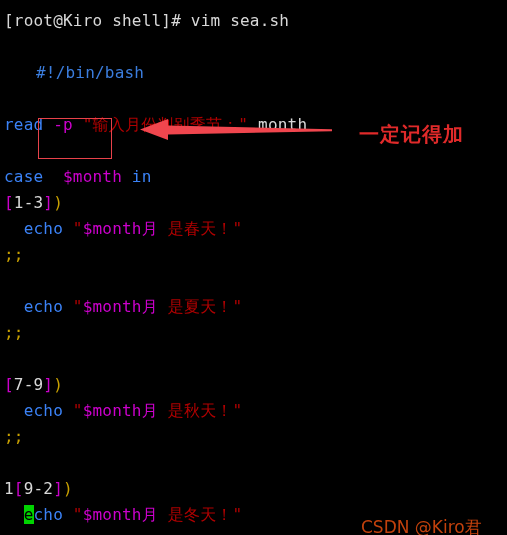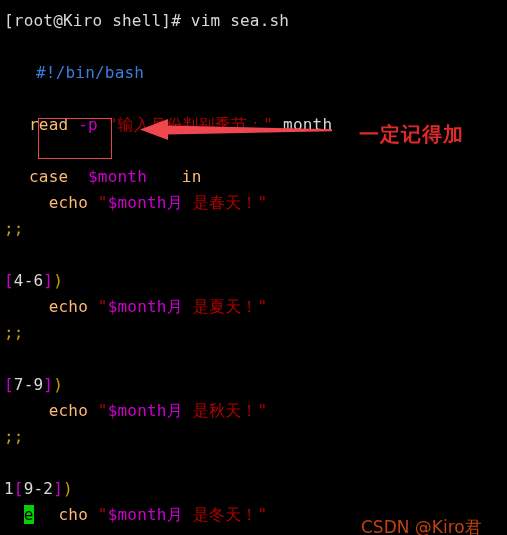--- a/index.html
+++ b/index.html
@@ -30,21 +30,21 @@
     line-height: 26px;
     font-size: 16px;
     white-space: pre;
     letter-spacing: 0.2px;
   }
   .line.blank { height: 26px; }
 
   
   .c-white   { color: #d8d8d8; }
   .c-blue    { color: #3b7ddd; margin-left: 32px; }
-  .c-yellow  { color: #fdba74; margin-left: 25px; }
+  .c-yellow  { color: #3b82f6; }
   .c-yellow2 { color: #c8a000; }
   .c-magenta { color: #cc00cc; }
   .c-red     { color: #b00000; }
   .c-redq    { color: #b00000; }
 
   .cursor {
     background: #00d400;
     color: #000000;
   }
 
@@ -108,28 +108,28 @@
     <div class="line"><span class="c-blue">#!/bin/bash</span></div>
 
     <div class="line blank"></div>
 
     <div class="line"><span class="c-yellow">read</span><span class="c-white"> </span><span class="c-magenta">-p</span><span class="c-white"> </span><span class="c-redq">"</span><span class="c-red">输入月份判别季节：</span><span class="c-redq">"</span><span class="c-white"> </span><span class="c-white">month</span></div>
 
     <div class="line blank"></div>
 
     <div class="line"><span class="c-yellow">case</span><span class="c-white">  </span><span class="c-magenta">$month</span><span class="c-white"> </span><span class="c-yellow">in</span></div>
 
+    <div class="line"><span class="c-white"></span><span class="c-magenta">[</span><span class="c-white">1-3</span><span class="c-magenta">]</span><span class="c-yellow2">)</span></div>
 
     <div class="line"><span class="c-white">  </span><span class="c-yellow">echo</span><span class="c-white"> </span><span class="c-redq">"</span><span class="c-magenta">$month月</span><span class="c-white"> </span><span class="c-red">是春天！</span><span class="c-redq">"</span></div>
 
     <div class="line"><span class="c-yellow2">;;</span></div>
 
     <div class="line blank"></div>
 
-    <div class="line"><span class="c-white"></span><span class="c-magenta">[</span><span class="c-white">4-6</span><span class="c-magenta">]</span><span class="c-yellow2">)</span></div>
 
     <div class="line"><span class="c-white">  </span><span class="c-yellow">echo</span><span class="c-white"> </span><span class="c-redq">"</span><span class="c-magenta">$month月</span><span class="c-white"> </span><span class="c-red">是夏天！</span><span class="c-redq">"</span></div>
 
     <div class="line"><span class="c-yellow2">;;</span></div>
 
     <div class="line blank"></div>
 
     <div class="line"><span class="c-white"></span><span class="c-magenta">[</span><span class="c-white">7-9</span><span class="c-magenta">]</span><span class="c-yellow2">)</span></div>
 
     <div class="line"><span class="c-white">  </span><span class="c-yellow">echo</span><span class="c-white"> </span><span class="c-redq">"</span><span class="c-magenta">$month月</span><span class="c-white"> </span><span class="c-red">是秋天！</span><span class="c-redq">"</span></div>

